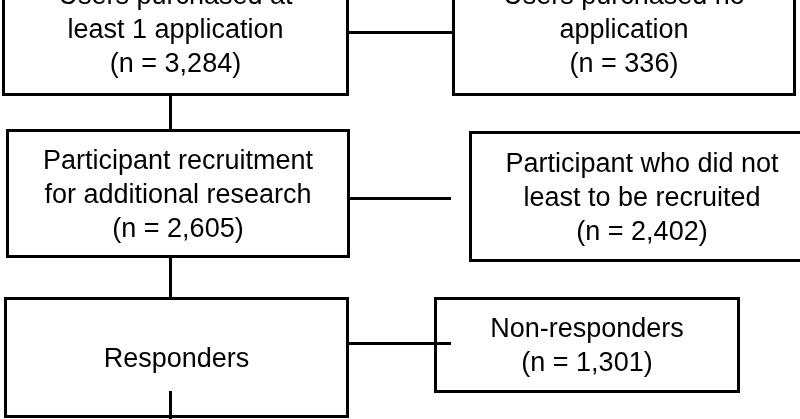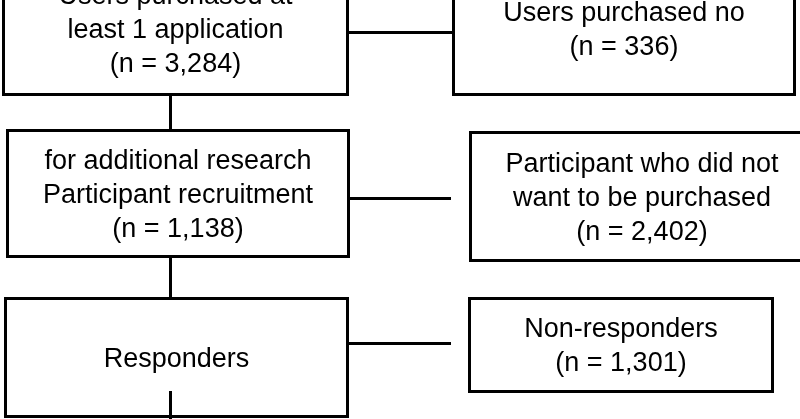--- a/index.html
+++ b/index.html
@@ -37,21 +37,21 @@
     position: absolute;
     background: #000000;
   }
 
   
   .box-purchased      { left: 2px;   top: -39px; width: 347px; height: 135px; }
   .box-no-purchase    { left: 452px; top: -39px; width: 344px; height: 135px; }
   .box-recruitment    { left: 6px;   top: 129px; width: 344px; height: 129px; }
   .box-not-recruited  { left: 450px; top: 131px; width: 346px; height: 131px; margin-left: 19px; }
   .box-responders     { left: 4px;   top: 297px; width: 345px; height: 121px; }
-  .box-non-responders { left: 468px; top: 297px; width: 306px; height: 96px; }
+  .box-non-responders { left: 434px; top: 297px; width: 306px; height: 96px; }
 
   
   .conn-h-top { left: 349px; top: 31px;  width: 104px; height: 3px; }
   .conn-v-top { left: 169px; top: 94px;  width: 3px;   height: 38px; }
   .conn-h-mid { left: 349px; top: 197px; width: 102px; height: 3px; }
   .conn-v-mid { left: 169px; top: 256px; width: 3px;   height: 44px; }
   .conn-h-bot { left: 348px; top: 342px; width: 103px; height: 3px; }
   .conn-v-bot { left: 169px; top: 391px; width: 3px;   height: 28px; }
 </style>
 </head>
@@ -60,32 +60,33 @@
 <div class="stage">
 
   <div class="flow-box box-purchased">
     <div class="txt-line">Users purchased at</div>
     <div class="txt-line">least 1 application</div>
     <div class="txt-line">(n = 3,284)</div>
   </div>
 
   <div class="flow-box box-no-purchase">
     <div class="txt-line">Users purchased no</div>
+    <div class="txt-line">application</div>
     <div class="txt-line">(n = 336)</div>
   </div>
 
   <div class="flow-box box-recruitment">
+    <div class="txt-line">Participant recruitment</div>
     <div class="txt-line">for additional research</div>
-    <div class="txt-line">Participant recruitment</div>
-    <div class="txt-line">(n = 1,138)</div>
+    <div class="txt-line">(n = 2,605)</div>
   </div>
 
   <div class="flow-box box-not-recruited">
     <div class="txt-line">Participant who did not</div>
-    <div class="txt-line">want to be purchased</div>
+    <div class="txt-line">least to be recruited</div>
     <div class="txt-line">(n = 2,402)</div>
   </div>
 
   <div class="flow-box box-responders">
     <div class="txt-line">Responders</div>
   </div>
 
   <div class="flow-box box-non-responders">
     <div class="txt-line">Non-responders</div>
     <div class="txt-line">(n = 1,301)</div>

